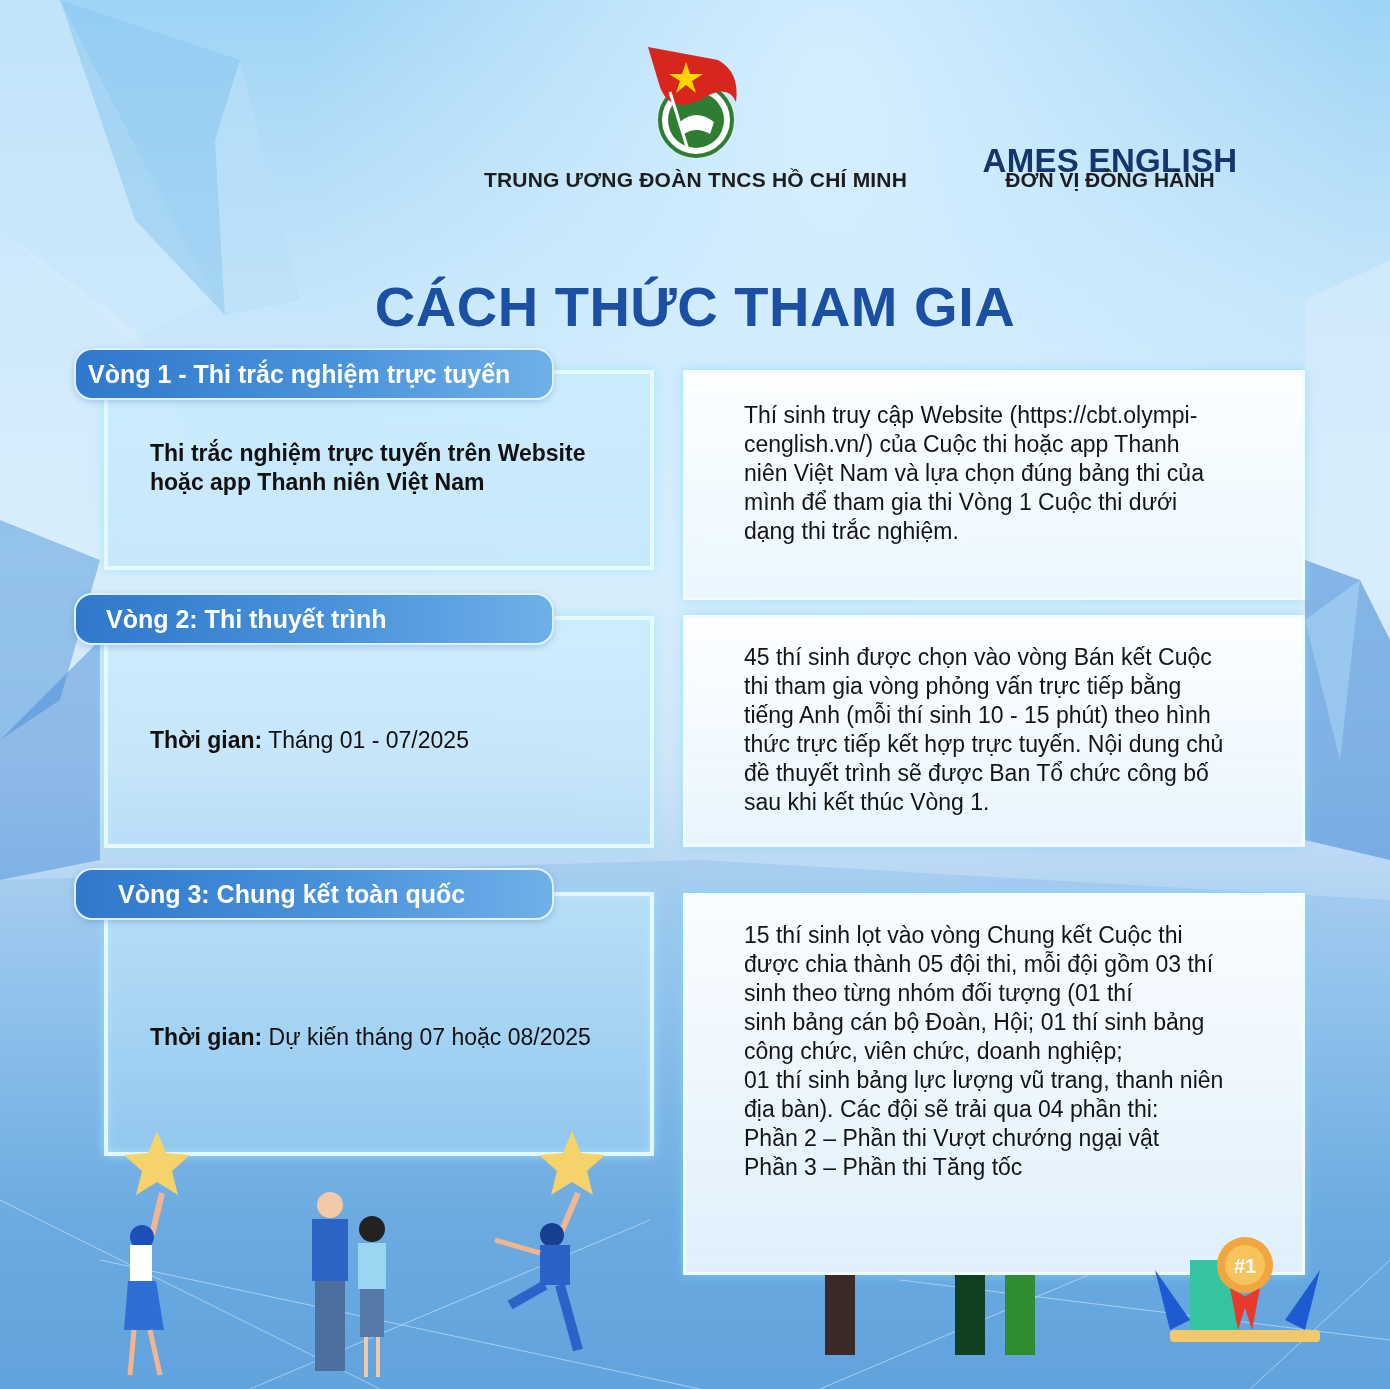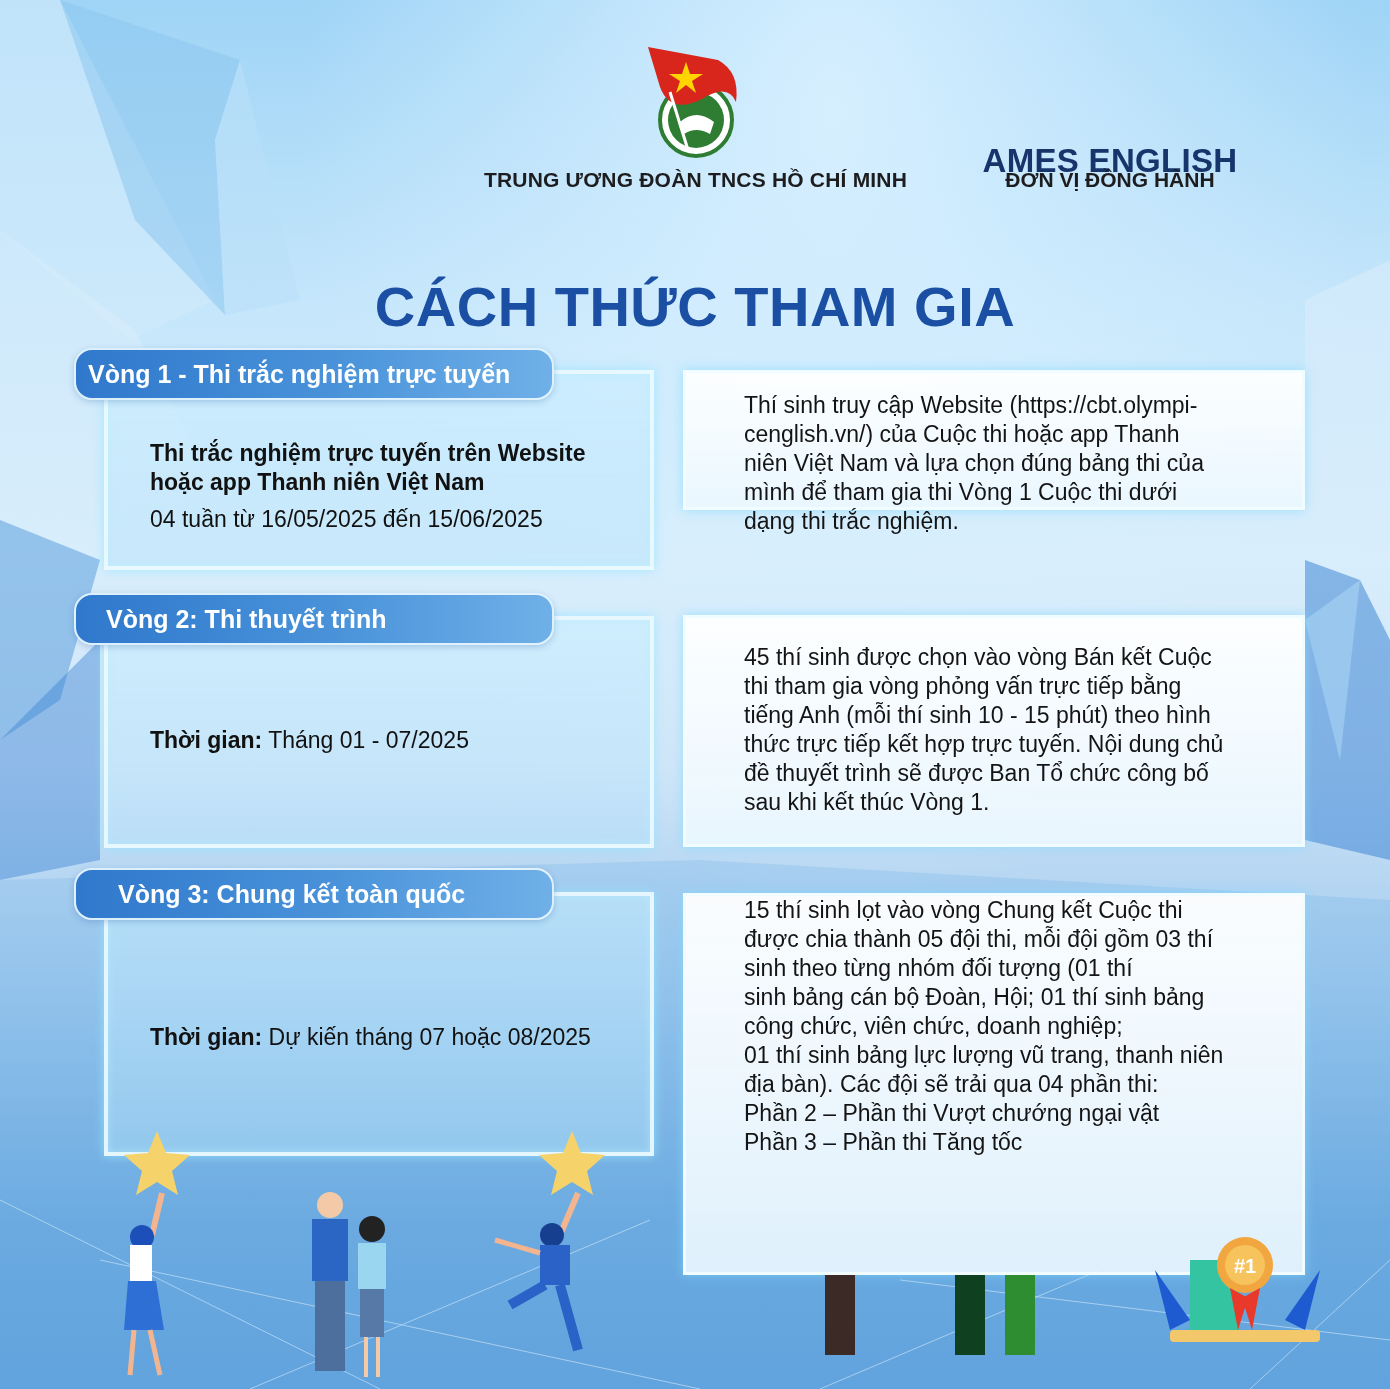--- a/index.html
+++ b/index.html
@@ -104,23 +104,22 @@
 
 <div class="page-title">CÁCH THỨC THAM GIA</div>
 
 <section>
   <div class="left-card" style="top:370px; height:200px;"></div>
   <div class="pill" style="top:348px; padding-left:12px;">
     <span>Vòng 1 - Thi trắc nghiệm trực tuyến</span>
   </div>
   <div class="left-text" style="top:439px; width:480px;">
     <div class="bold">Thi trắc nghiệm trực tuyến trên Website hoặc app Thanh niên Việt Nam</div>
-    <div style="margin-top:8px;">04 tuần từ 16/05/2025 đến 15/06/2025</div>
-  </div>
-  <div class="right-card" style="top:370px; height:140px; padding-top:18px;">
+  </div>
+  <div class="right-card" style="top:370px; height:230px; padding-top:28px;">
     <p>Thí sinh truy cập Website (https://cbt.olympi-
 cenglish.vn/) của Cuộc thi hoặc app Thanh
 niên Việt Nam và lựa chọn đúng bảng thi của
 mình để tham gia thi Vòng 1 Cuộc thi dưới
 dạng thi trắc nghiệm.</p>
   </div>
 </section>
 
 <section>
   <div class="left-card" style="top:616px; height:232px;"></div>
@@ -143,21 +142,21 @@
 
 <section>
   <div class="left-card" style="top:892px; height:264px;"></div>
   <div class="pill" style="top:868px; padding-left:42px;">
     <span>Vòng 3: Chung kết toàn quốc</span>
   </div>
   <div class="left-text" style="top:1023px;">
     <span class="bold">Thời gian:</span>
     <span>Dự kiến tháng 07 hoặc 08/2025</span>
   </div>
-  <div class="right-card" style="top:893px; height:382px; ">
+  <div class="right-card" style="top:893px; height:382px; padding-top:25px;">
     <p>15 thí sinh lọt vào vòng Chung kết Cuộc thi
 được chia thành 05 đội thi, mỗi đội gồm 03 thí
 sinh theo từng nhóm đối tượng (01 thí
 sinh bảng cán bộ Đoàn, Hội; 01 thí sinh bảng
 công chức, viên chức, doanh nghiệp;
 01 thí sinh bảng lực lượng vũ trang, thanh niên
 địa bàn). Các đội sẽ trải qua 04 phần thi:</p>
     <div>
       <div>Phần 2 – Phần thi Vượt chướng ngại vật</div>
       <div>Phần 3 – Phần thi Tăng tốc</div>

